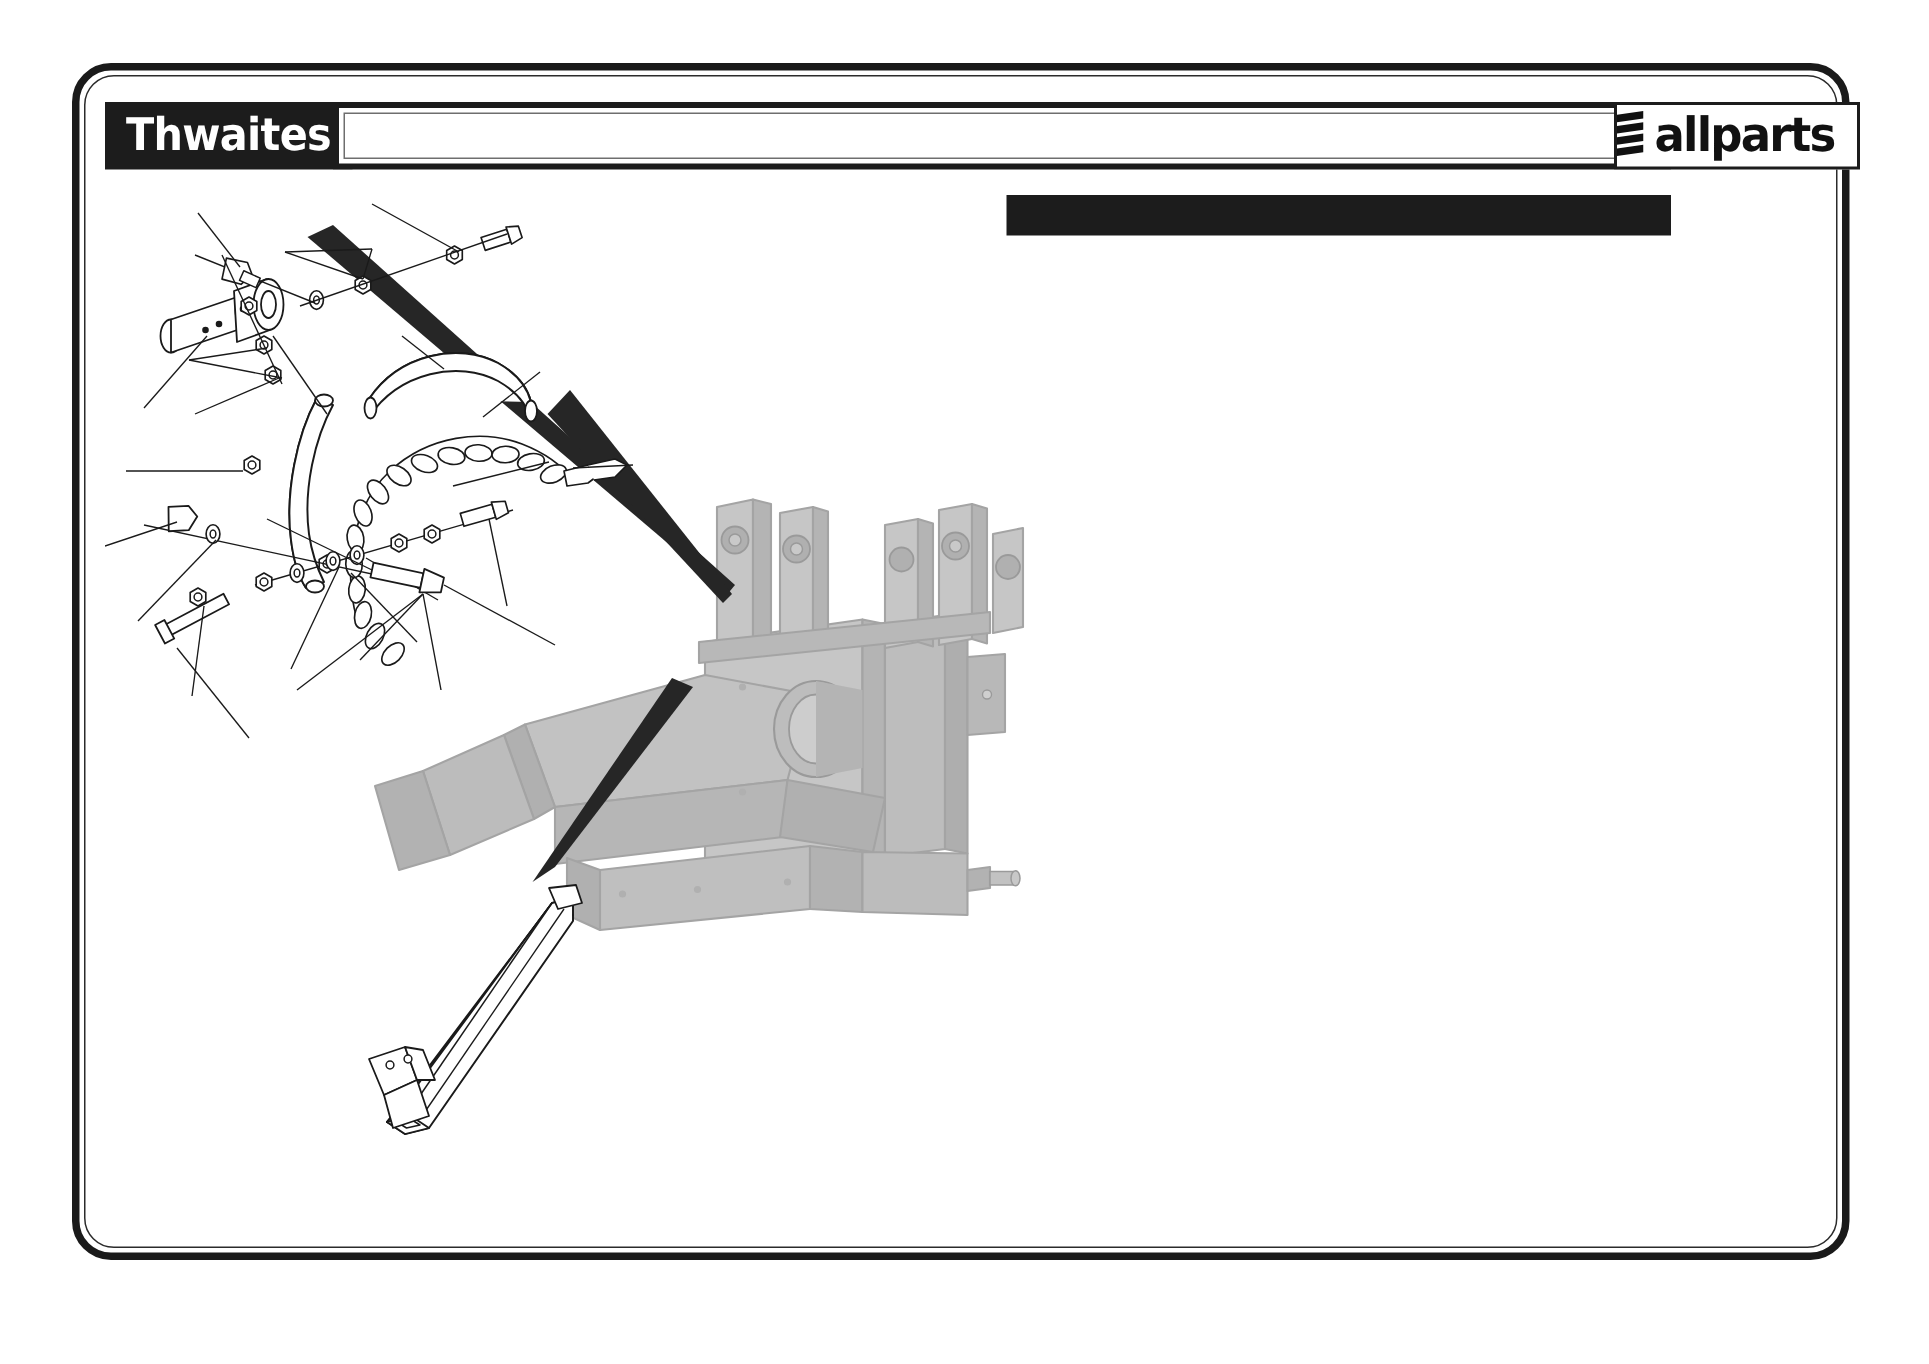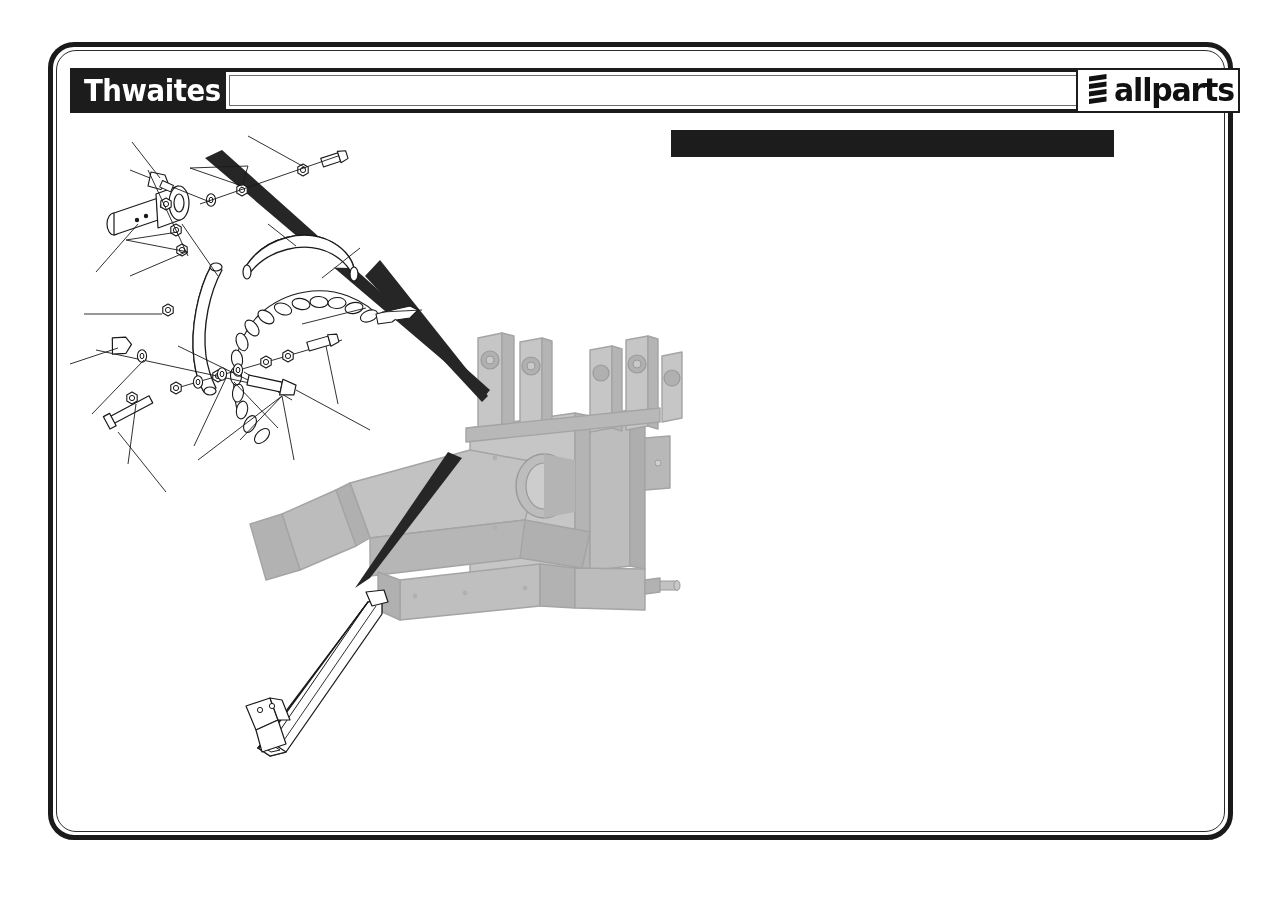--- a/index.html
+++ b/index.html
@@ -115,21 +115,21 @@
     position: absolute;
     left: 1006px;
     top: 2px;
     width: 164px;
     height: 45px;
     border: 2px solid #1c1c1c;
     box-sizing: border-box;
     background: #ffffff;
     display: flex;
     align-items: center;
-    padding-left: 11px;
+    padding-left: 0;
   }
   .allparts-mark {
     width: 22px;
     height: 34px;
     flex: 0 0 auto;
     margin-right: 3px;
   }
   .allparts-text {
     font-family: "DejaVu Sans", sans-serif;
     font-weight: bold;

